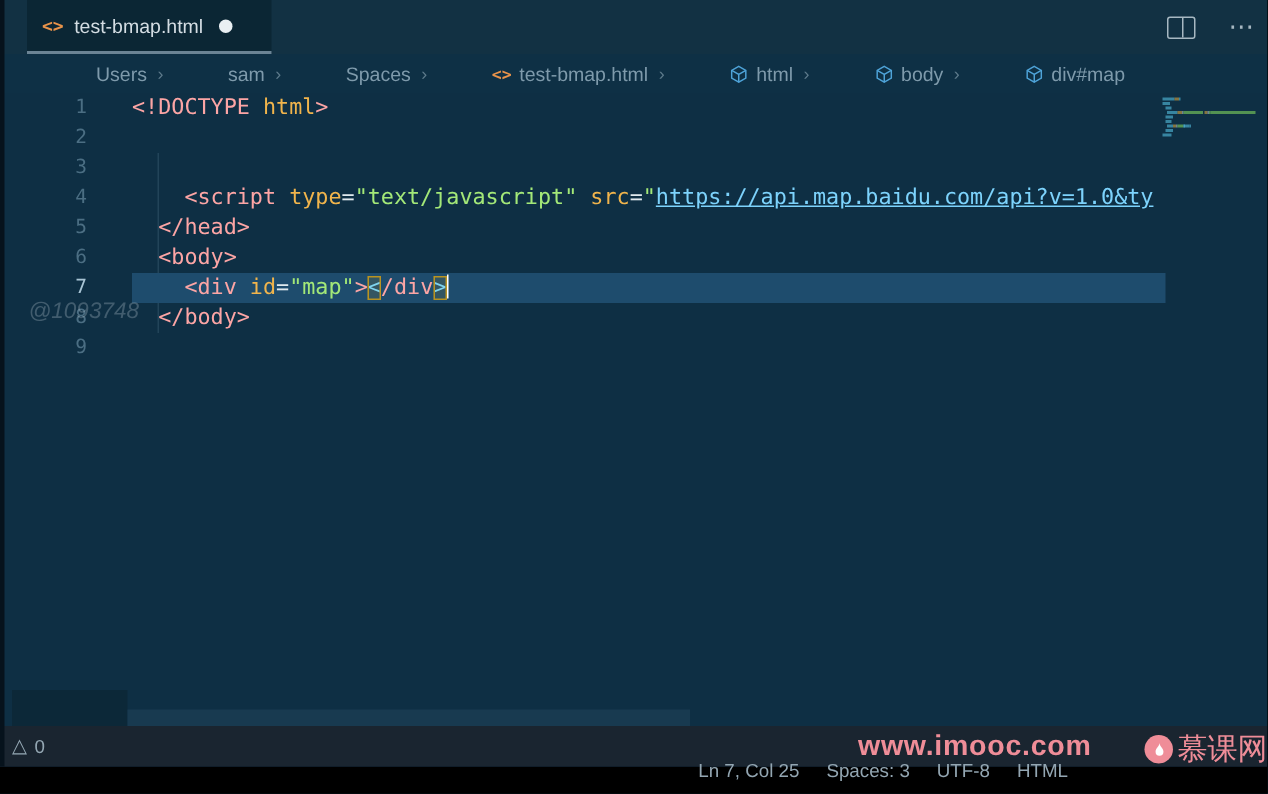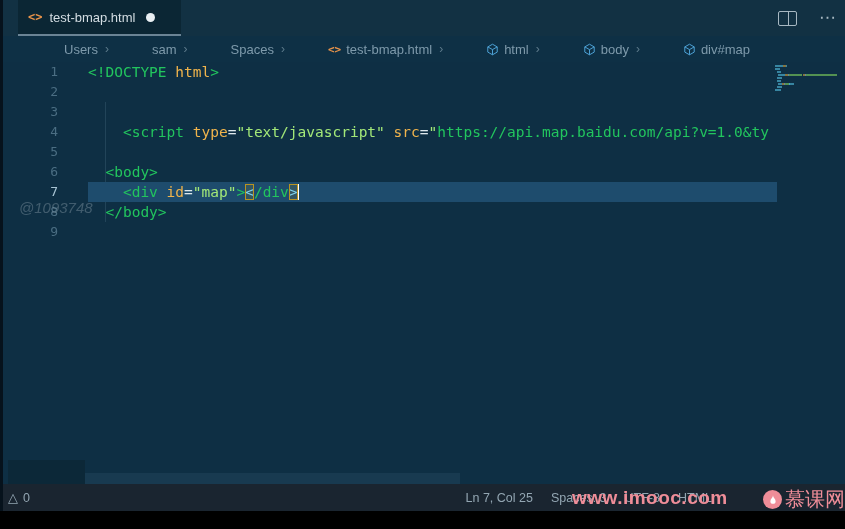--- a/index.html
+++ b/index.html
@@ -31,24 +31,24 @@
 
   
   .editor { position:relative; width:845px; height:422px; background:#0e2f44; overflow:hidden;
             font-family:"DejaVu Sans Mono", monospace; font-size:14.5px; }
   #code-lines { position:absolute; top:0; left:0; }
   .line { display:flex; width:777px; height:20px; line-height:20px; white-space:pre; }
   .ln { width:58px; flex:none; text-align:right; color:#4b6e83; font-size:13px; cursor:pointer; }
   .code { flex:1; margin-left:30px; }
   .line.current .code { background:#1e4c6d; }
   .line.current .ln { color:#a9c5d5; }
-  .tk-tag  { color:#22c55e; }
+  .tk-tag  { color:#fca5a5; }
   .tk-attr { color:#f0b44c; }
   .tk-str  { color:#a3e878; }
-  .tk-link { color:#22c55e; }
+  .tk-link { color:#7dd3fc; text-decoration:underline; }
   .tk-eq   { color:#dfe9ee; }
   .tk-plain{ color:#dfe9ee; }
   .tk-bracket { color:#7fd4ee; outline:1px solid #b99320; outline-offset:-1px; background:rgba(185,147,32,.14); }
   .tk-cursor { display:inline-block; width:1.5px; height:16px; background:#ffffff; vertical-align:-3px; }
   .indent-guide { position:absolute; left:105px; top:40px; height:120px; width:1px; background:rgba(127,167,190,.18); }
 
   .minimap { position:absolute; left:775px; top:3px; width:66px; }
   .mrow { height:2px; margin-bottom:1px; white-space:nowrap; font-size:0; }
   .mseg { display:inline-block; height:2px; opacity:.65; }
 
@@ -56,21 +56,21 @@
   .gutter-shade { position:absolute; left:8px; top:398px; width:77px; height:24px; background:#0c2838; }
 
   .editor-watermark { position:absolute; left:19px; top:137px; color:rgba(175,190,200,.32);
                       font-family:"Liberation Sans",sans-serif; font-size:15px; z-index:5; pointer-events:none;font-style:italic; }
 
   
   .statusbar { position:absolute; left:0; top:484px; width:845px; height:27px; background:#1a2530;
                color:#93a6b2; font-size:12.5px; display:flex; align-items:center; }
   .sb-left { display:flex; align-items:center; gap:5px; margin-left:8px; cursor:pointer; }
   .warn-ico { font-size:13px; color:#93a6b2; font-family:"DejaVu Sans",sans-serif; }
-  .sb-right { position:absolute; right:133px; top:0; height:27px; display:flex; align-items:center; gap:18px; }
+  .sb-right { position:absolute; right:133px; top:16px; height:27px; display:flex; align-items:center; gap:18px; }
   .sb-item { cursor:pointer; white-space:nowrap; }
 
   
   .wm-site { position:absolute; left:572px; top:487px; color:#ef8d98; font-weight:bold;
              font-size:19px; letter-spacing:.5px; z-index:10; pointer-events:none; }
   .wm-brand { position:absolute; left:763px; top:486px; display:flex; align-items:center; gap:3px;
               z-index:10; pointer-events:none; }
   .flame { width:19px; height:19px; border-radius:50%; background:#ef8d98; flex:none;
            display:flex; align-items:center; justify-content:center; }
   .wm-brand-text { color:#ef8d98; font-size:20px; white-space:nowrap; }
@@ -142,21 +142,21 @@
         </span>
       </div>
 
     <div class="editor">
       <div class="indent-guide"></div>
       <div id="code-lines">
           <div class="line"><span class="ln">1</span><span class="code"><span class="tk-tag">&lt;!DOCTYPE </span><span class="tk-attr">html</span><span class="tk-tag">&gt;</span></span></div>
           <div class="line"><span class="ln">2</span></div>
           <div class="line"><span class="ln">3</span></div>
           <div class="line"><span class="ln">4</span><span class="code"><span class="tk-plain">    </span><span class="tk-tag">&lt;script </span><span class="tk-attr">type</span><span class="tk-eq">=</span><span class="tk-str">"text/javascript"</span><span class="tk-plain"> </span><span class="tk-attr">src</span><span class="tk-eq">=</span><span class="tk-str">"</span><span class="tk-link">https://api.map.baidu.com/api?v=1.0&amp;ty</span></span></div>
-          <div class="line"><span class="ln">5</span></div>
+          <div class="line"><span class="ln">5</span><span class="code"><span class="tk-plain">  </span><span class="tk-tag">&lt;/head&gt;</span></span></div>
           <div class="line"><span class="ln">6</span><span class="code"><span class="tk-plain">  </span><span class="tk-tag">&lt;body&gt;</span></span></div>
           <div class="line current"><span class="ln">7</span><span class="code"><span class="tk-plain">    </span><span class="tk-tag">&lt;div </span><span class="tk-attr">id</span><span class="tk-eq">=</span><span class="tk-str">"map"</span><span class="tk-tag">&gt;</span><span class="tk-bracket">&lt;</span><span class="tk-tag">/div</span><span class="tk-bracket">&gt;</span><span class="tk-cursor"></span></span></div>
           <div class="line"><span class="ln">8</span><span class="code"><span class="tk-plain">  </span><span class="tk-tag">&lt;/body&gt;</span></span></div>
           <div class="line"><span class="ln">9</span></div>
         </div>
       <div class="minimap" id="minimap">
           <div class="mrow"><span class="mseg" style="width: 8px; background: rgb(79, 180, 212);"></span><span class="mseg" style="width: 3.2px; background: rgb(199, 154, 62);"></span><span class="mseg" style="width: 0.8px; background: rgb(79, 180, 212);"></span></div>
           <div class="mrow"><span class="mseg" style="width: 4.8px; background: rgb(79, 180, 212);"></span></div>
           <div class="mrow"><span class="mseg" style="width: 1.6px; background: rgba(0, 0, 0, 0);"></span><span class="mseg" style="width: 4.8px; background: rgb(79, 180, 212);"></span></div>
           <div class="mrow"><span class="mseg" style="width: 3.2px; background: rgba(0, 0, 0, 0);"></span><span class="mseg" style="width: 6.4px; background: rgb(79, 180, 212);"></span><span class="mseg" style="width: 3.2px; background: rgb(199, 154, 62);"></span><span class="mseg" style="width: 0.8px; background: rgb(159, 180, 191);"></span><span class="mseg" style="width: 13.6px; background: rgb(122, 199, 90);"></span><span class="mseg" style="width: 0.8px; background: rgba(0, 0, 0, 0);"></span><span class="mseg" style="width: 2.4px; background: rgb(199, 154, 62);"></span><span class="mseg" style="width: 0.8px; background: rgb(159, 180, 191);"></span><span class="mseg" style="width: 0.8px; background: rgb(122, 199, 90);"></span><span class="mseg" style="width: 30.4px; background: rgb(122, 199, 90);"></span></div>

